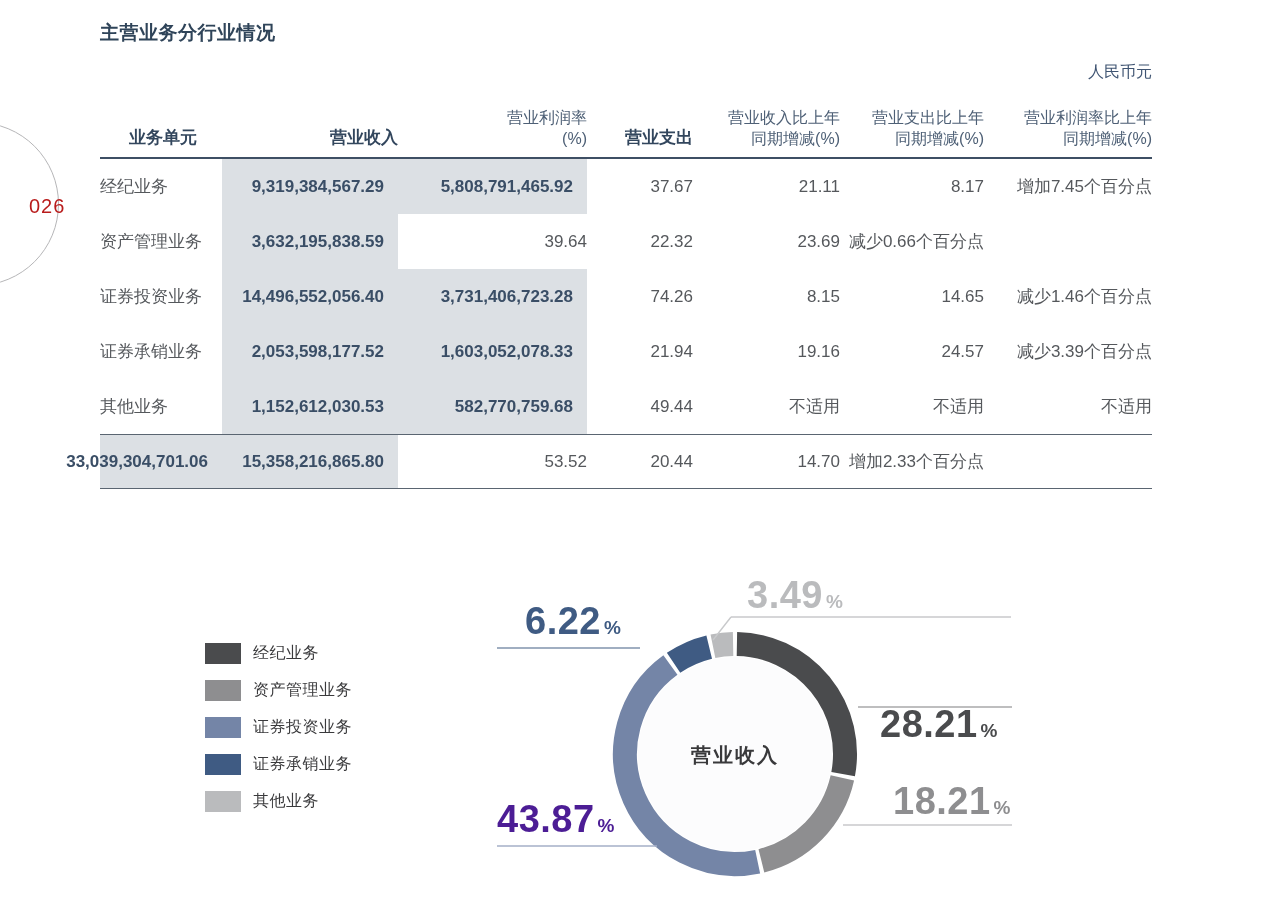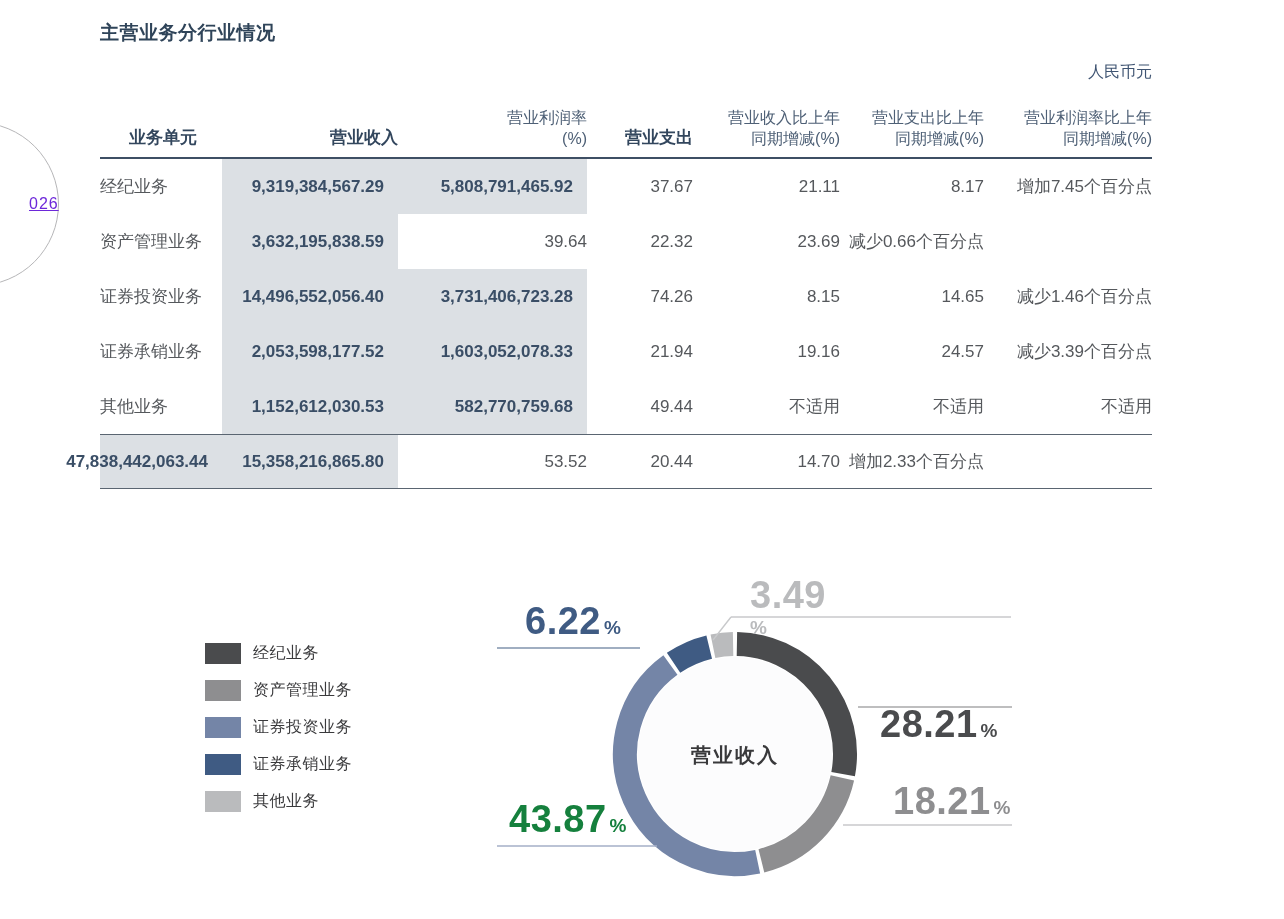--- a/index.html
+++ b/index.html
@@ -3,21 +3,21 @@
 <meta charset="utf-8">
 <style>
   * { margin:0; padding:0; box-sizing:border-box; }
   html,body { width:1284px; height:919px; background:#ffffff; overflow:hidden;
               font-family:"Liberation Sans","DejaVu Sans",sans-serif; }
   .page { position:relative; width:1284px; height:919px; background:#fff; overflow:hidden; }
 
   
   .arc-circle { position:absolute; left:-105px; top:122px; width:164px; height:164px;
                 border:1px solid #b6b6b8; border-radius:50%; }
-  .page-number { position:absolute; left:29px; top:195px; font-size:16px; color:#6d28d9; letter-spacing:1px;text-decoration:underline; }
+  .page-number { position:absolute; left:29px; top:195px; font-size:20px; color:#b91c1c; letter-spacing:1px; }
 
   
   .doc-title { position:absolute; left:100px; top:20px; font-size:19px; font-weight:700;
                color:#2f4459; letter-spacing:0.5px; }
   .currency-note { position:absolute; right:132px; top:62px; font-size:16px; 
                    color:#3f5472; }
 
   
   .biz-table { position:absolute; left:100px; top:95px; width:1052px; }
   .t-row { display:grid; grid-template-columns:122px 176px 189px 106px 147px 144px 168px; }
@@ -49,21 +49,21 @@
                         font-size:20px; font-weight:700; color:#39393b; letter-spacing:2px; }
 
   
   .pct-label { position:absolute; display:flex; align-items:baseline; white-space:nowrap; }
   .pct-num { font-size:38px; font-weight:600; letter-spacing:0.5px; }
   .pct-unit { font-size:19px; font-weight:600; margin-left:3px; }
   .pct-0 { left:880px; top:662px;margin-top:41px; }   
   .pct-1 { left:893px; top:780px; }   
   .pct-2 { left:497px; top:798px; }   
   .pct-3 { left:497px; top:600px;margin-left:28px; }   
-  .pct-4 { left:747px; top:574px;flex-direction:column; }   
+  .pct-4 { left:747px; top:574px; }   
 
   .leader-lines { position:absolute; left:480px; top:560px; width:560px; height:359px;
                   pointer-events:none; }
 </style>
 </head>
 <body>
 
 <div class="page">
 
   <div class="arc-circle"></div>
@@ -126,21 +126,21 @@
           <div class="cell col-0">其他业务</div>
           <div class="cell col-1">1,152,612,030.53</div>
           <div class="cell col-2">582,770,759.68</div>
           <div class="cell col-3">49.44</div>
           <div class="cell col-4">不适用</div>
           <div class="cell col-5">不适用</div>
           <div class="cell col-6">不适用</div>
         </div>
       </div>
     <div class="t-row t-total">
-        <div class="cell col-1">47,838,442,063.44</div>
+        <div class="cell col-1">33,039,304,701.06</div>
         <div class="cell col-2">15,358,216,865.80</div>
         <div class="cell col-3">53.52</div>
         <div class="cell col-4">20.44</div>
         <div class="cell col-5">14.70</div>
         <div class="cell col-6">增加2.33个百分点</div>
       </div>
   </div>
 
   <div class="legend">
       <div class="legend-item">
@@ -188,21 +188,21 @@
 
   <div id="pct-labels">
       <div class="pct-label pct-0" style="color: rgb(74, 75, 77);">
         <span class="pct-num">28.21</span>
         <span class="pct-unit">%</span>
       </div>
       <div class="pct-label pct-1" style="color: rgb(142, 142, 144);">
         <span class="pct-num">18.21</span>
         <span class="pct-unit">%</span>
       </div>
-      <div class="pct-label pct-2" style="color: #15803d; margin-left: 12px;">
+      <div class="pct-label pct-2" style="color: #4c1d95;">
         <span class="pct-num">43.87</span>
         <span class="pct-unit">%</span>
       </div>
       <div class="pct-label pct-3" style="color: rgb(63, 91, 131);">
         <span class="pct-num">6.22</span>
         <span class="pct-unit">%</span>
       </div>
       <div class="pct-label pct-4" style="color: rgb(186, 187, 189);">
         <span class="pct-num">3.49</span>
         <span class="pct-unit">%</span>

